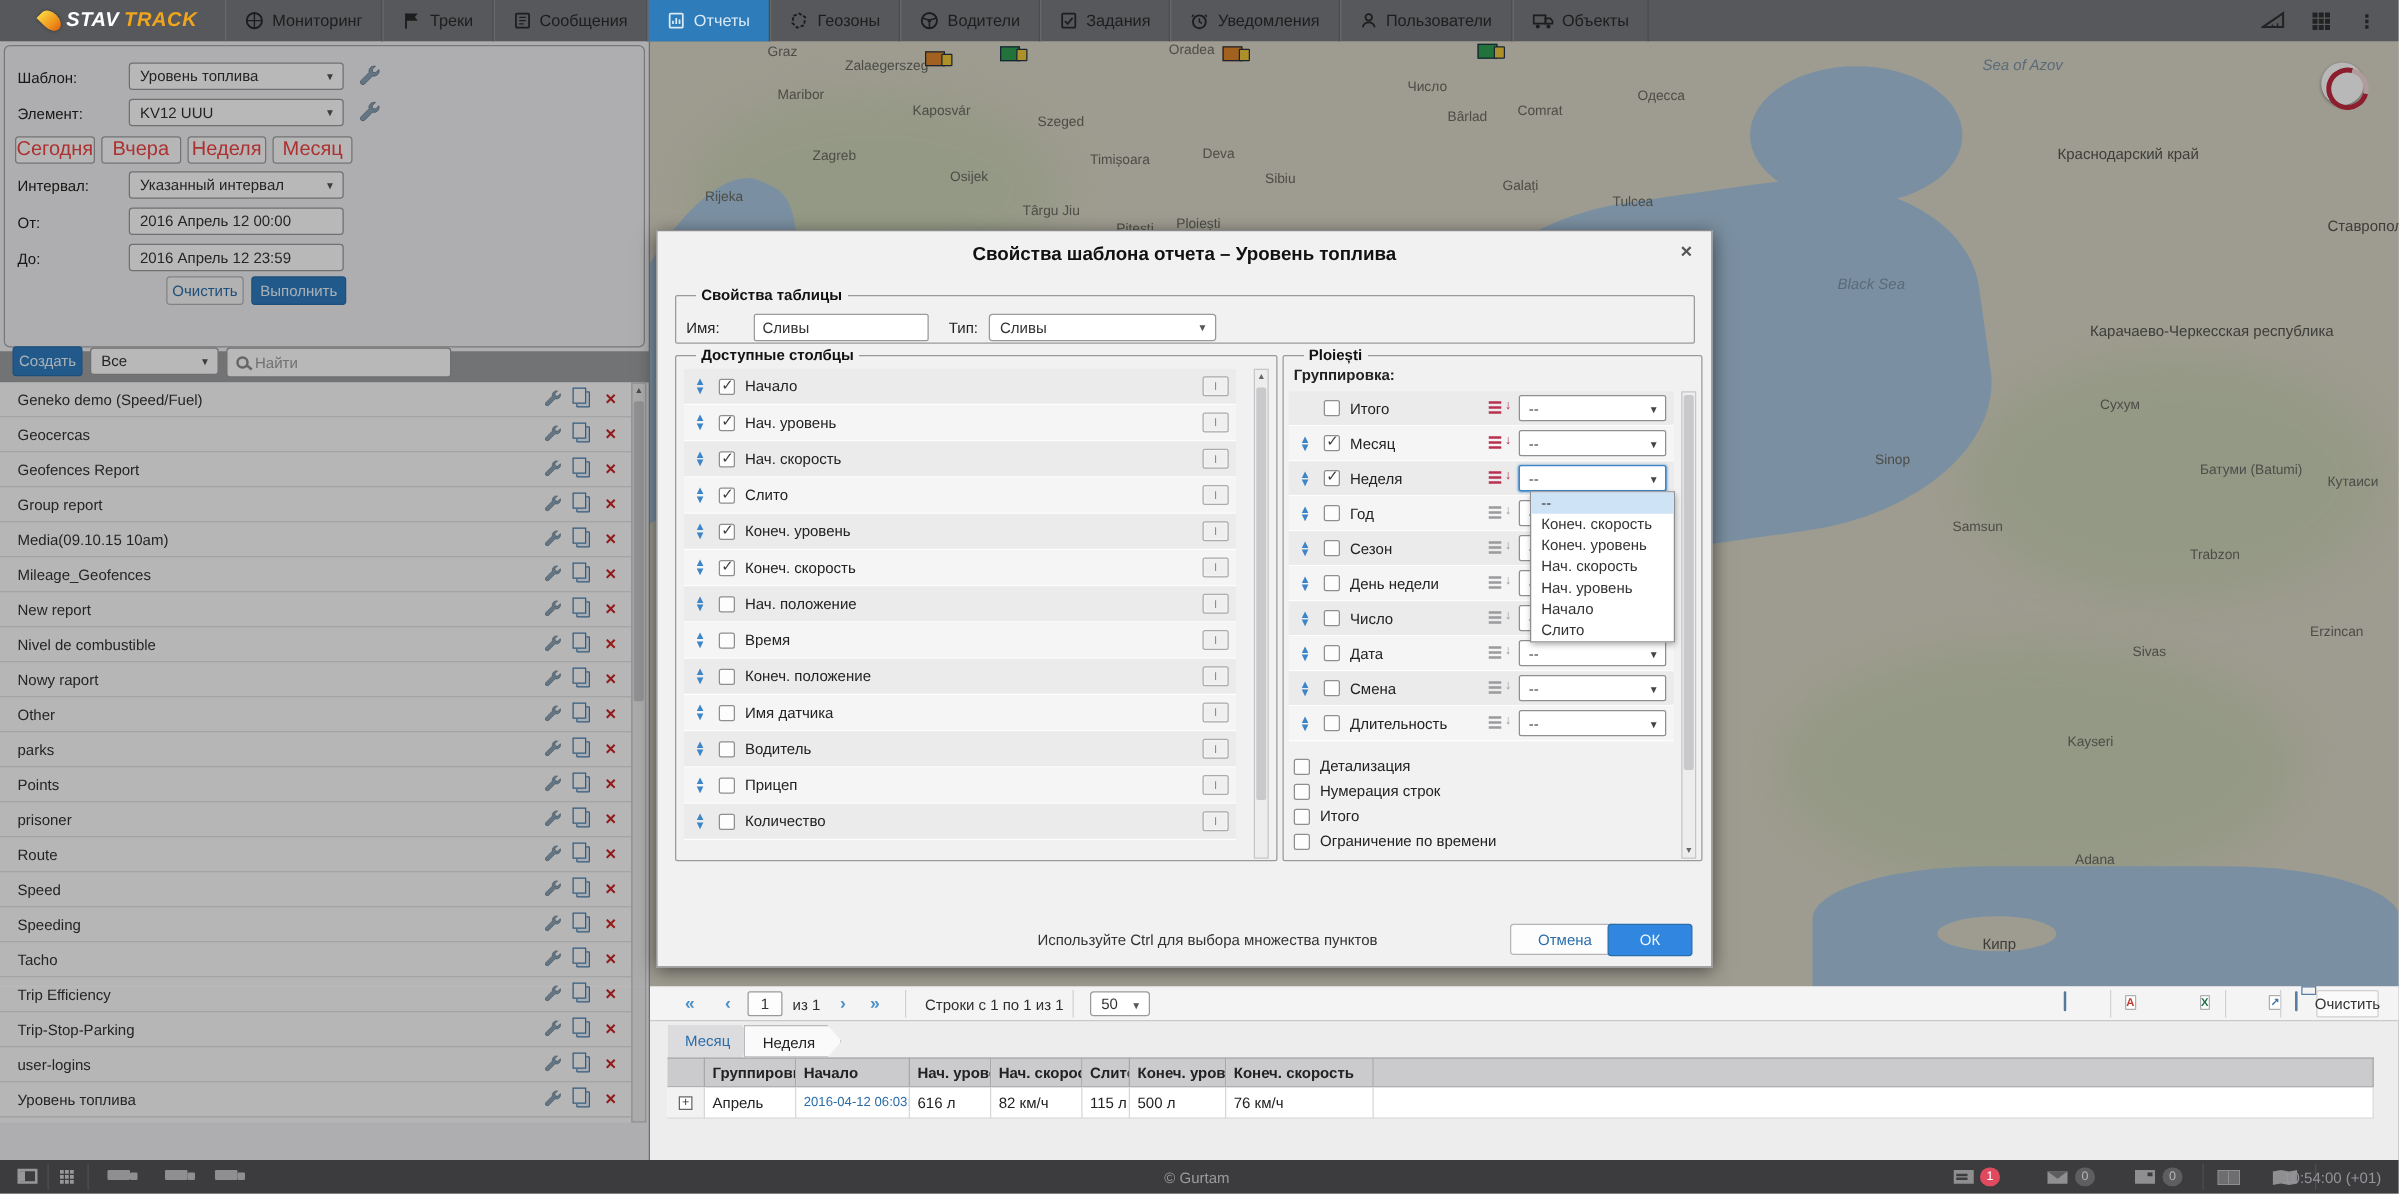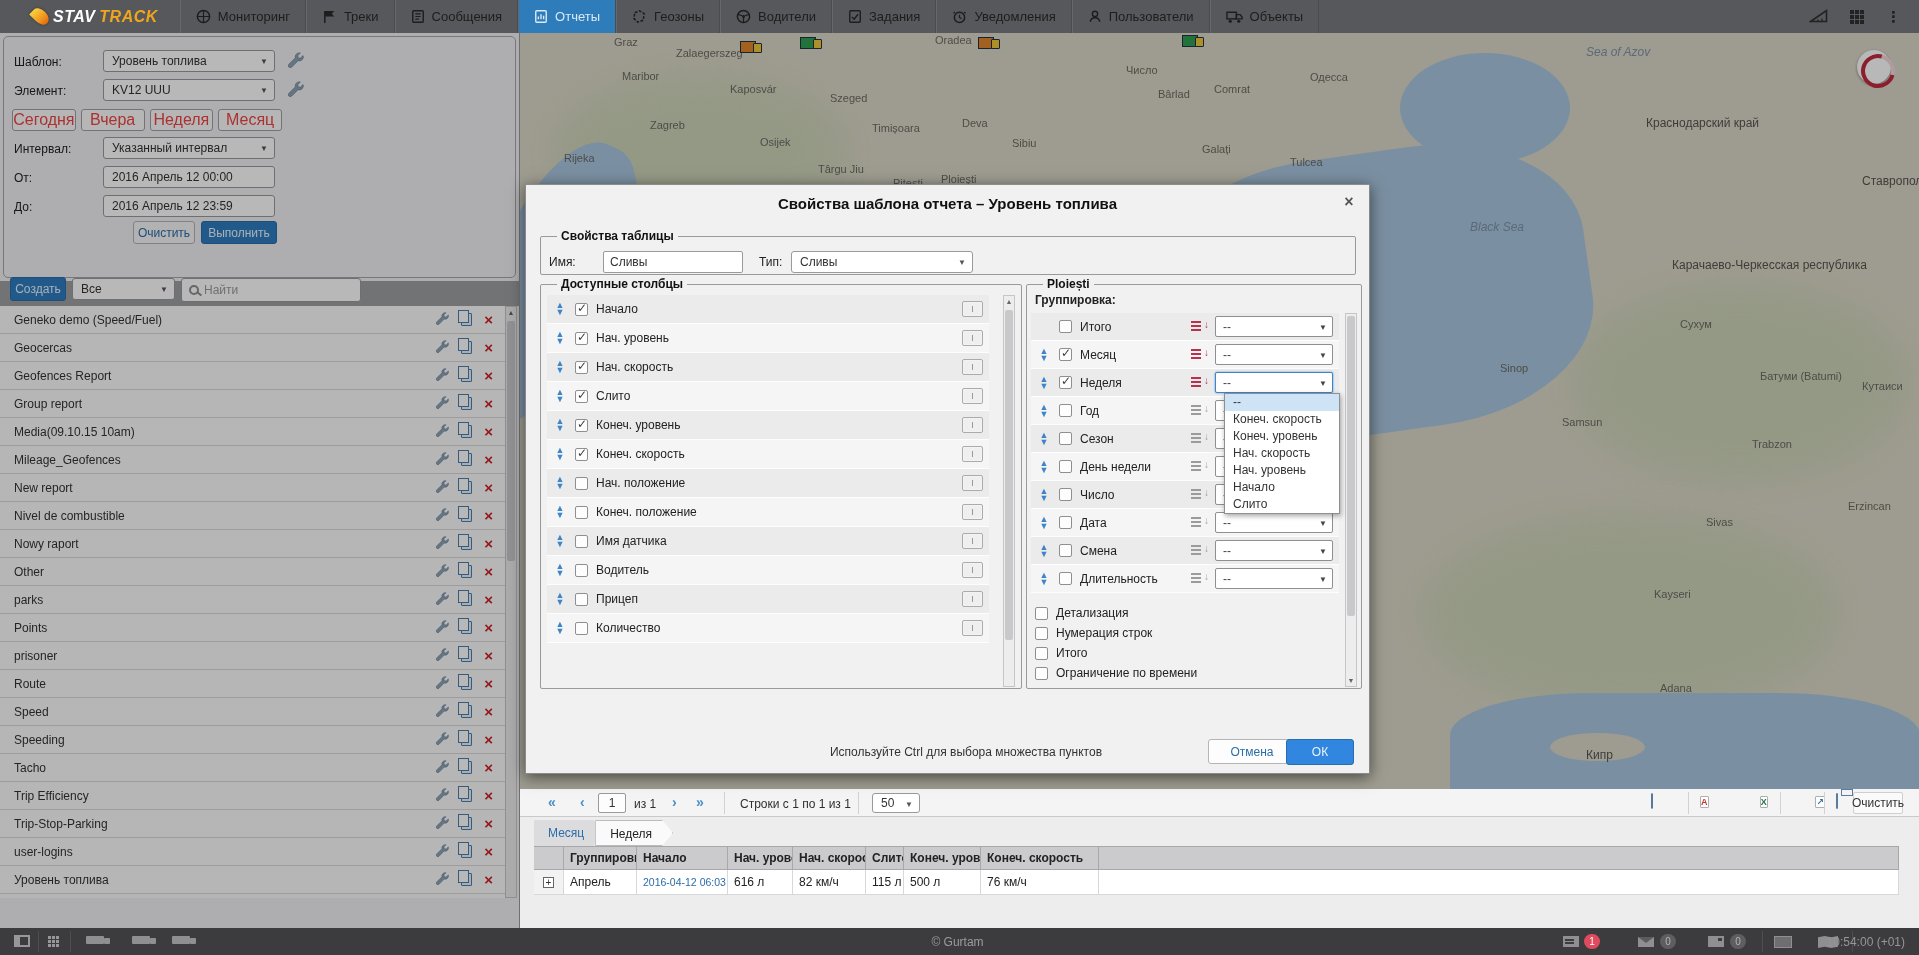--- a/index.html
+++ b/index.html
@@ -830,20 +830,26 @@
             <span class="txt-icon"></span>
           </div>
 
           <div class="mrow col-row">
             <span class="move-icon"></span>
             <span class="cb"></span>
             <span class="mlabel">Нач. положение</span>
             <span class="txt-icon"></span>
           </div>
 
+          <div class="mrow col-row">
+            <span class="move-icon"></span>
+            <span class="cb"></span>
+            <span class="mlabel">Время</span>
+            <span class="txt-icon"></span>
+          </div>
 
           <div class="mrow col-row">
             <span class="move-icon"></span>
             <span class="cb"></span>
             <span class="mlabel">Конеч. положение</span>
             <span class="txt-icon"></span>
           </div>
 
           <div class="mrow col-row">
             <span class="move-icon"></span>

